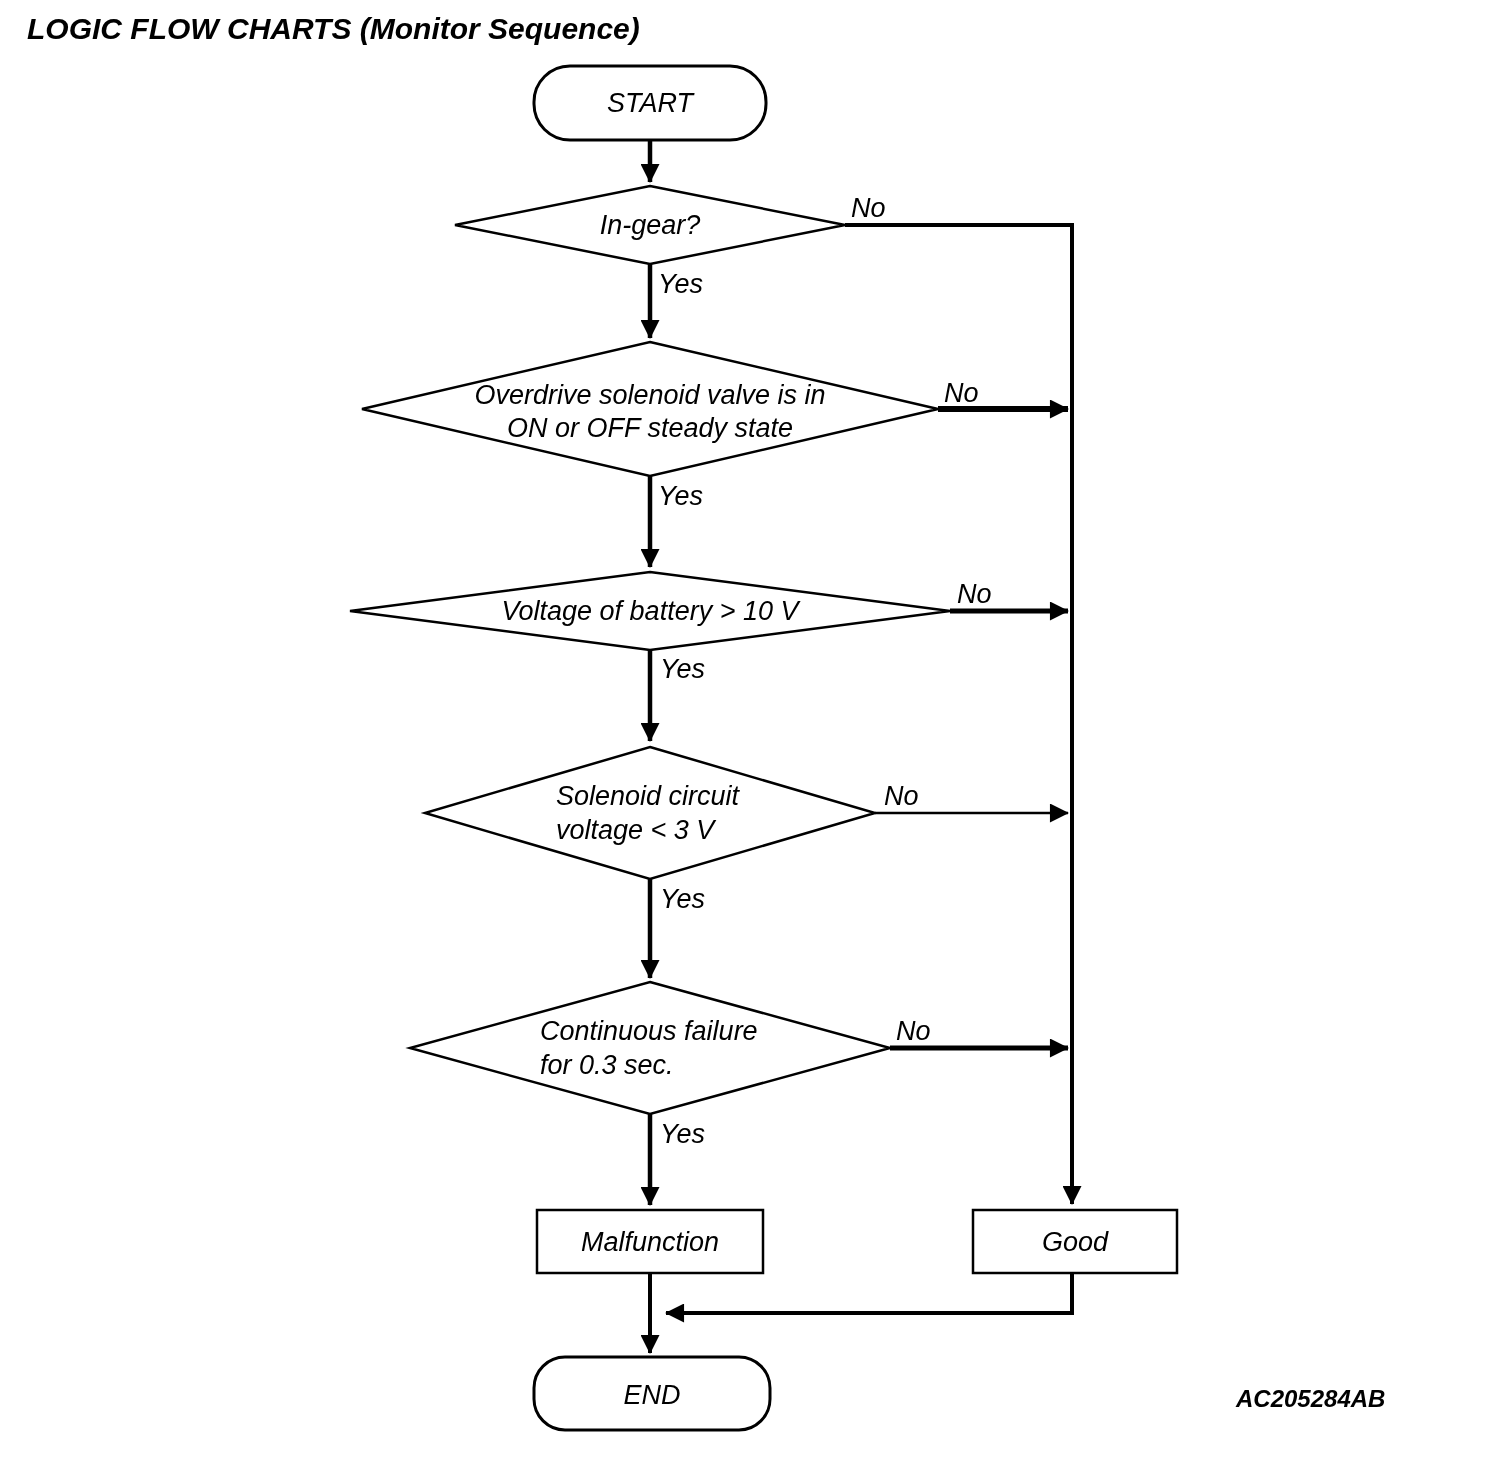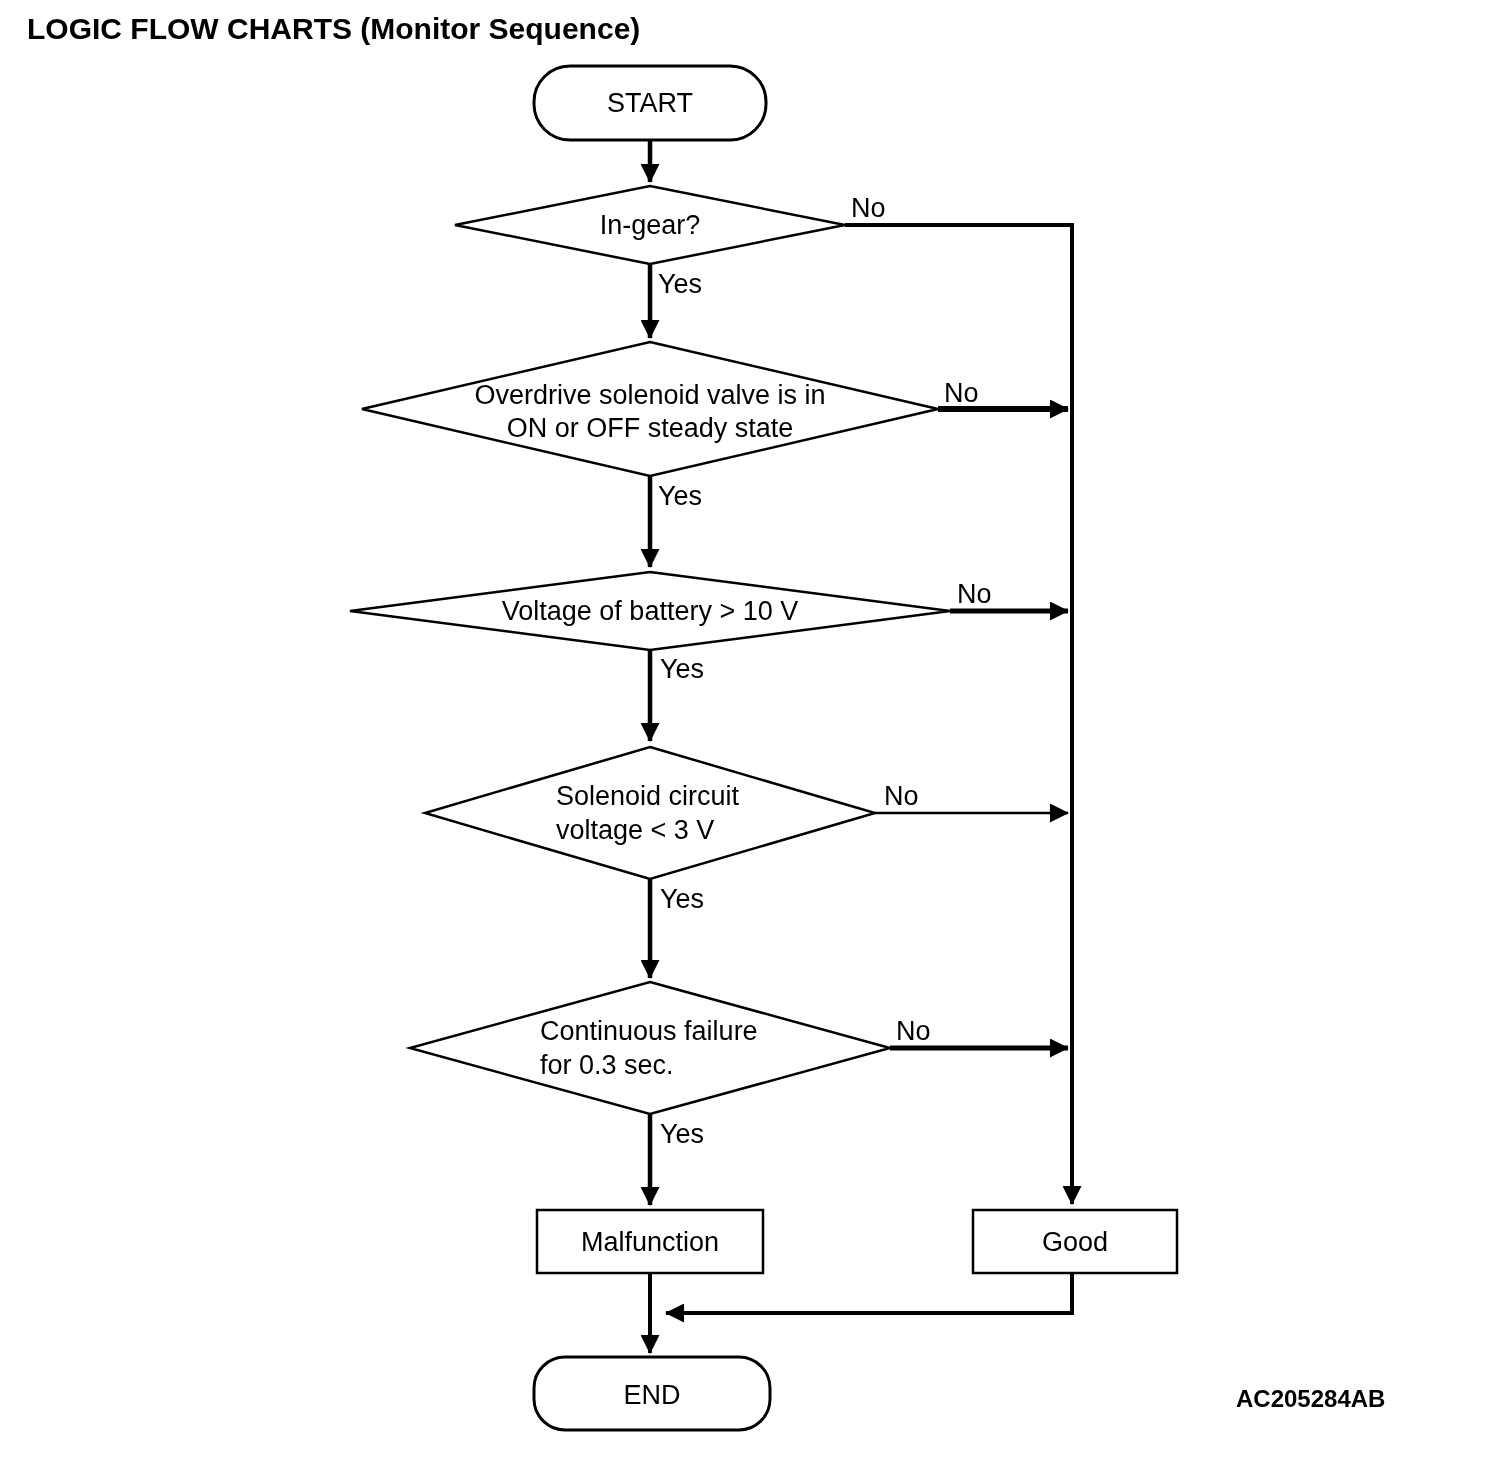--- a/index.html
+++ b/index.html
@@ -6,20 +6,21 @@
     margin: 0;
     padding: 0;
     background: #ffffff;
   }
   .page {
     position: relative;
     width: 1504px;
     height: 1460px;
     background: #ffffff;
     overflow: hidden;
+    font-style: italic;
   }
   svg {
     display: block;
   }
   text {
     font-family: "Liberation Sans", sans-serif;
     fill: #000000;
   }
   .title-text {
     font-size: 30px;

